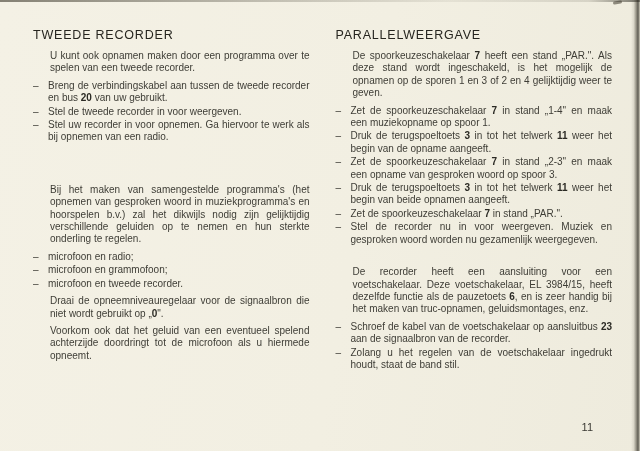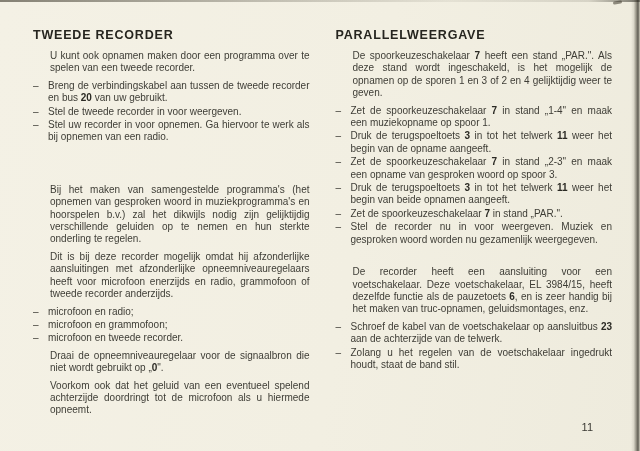--- a/index.html
+++ b/index.html
@@ -28,21 +28,21 @@
     position:absolute;top:1px;right:18px;width:9px;height:3px;
     background:rgba(60,56,44,.55);transform:rotate(-8deg);border-radius:2px;
   }
   .columns{
     position:relative;display:flex;gap:26px;
     padding:28px 28px 0 33px;
   }
   .column{width:278px}
   .heading{
     margin:0 0 8px 0;
-    font-size:12.5px;font-weight:700;letter-spacing:.8px;
+    font-size:12.5px;font-weight:400;letter-spacing:.8px;
     color:#26251f;
   }
   .para{
     margin:0 0 5px 17px;
     font-size:10px;line-height:12.4px;
     text-align:justify;color:#3e3d36;
   }
   .list{margin:0 0 5px 0}
   .li{
     display:flex;font-size:10px;line-height:12.4px;
@@ -81,21 +81,20 @@
               <span class="litext"><span class="seg">Stel de tweede recorder in voor weergeven.</span></span>
             </div>
             <div class="li">
               <span class="dash">–</span>
               <span class="litext"><span class="seg">Stel uw recorder in voor opnemen. Ga hiervoor te werk als bij opnemen van een radio.</span></span>
             </div>
           </div>
         </section>
         <section class="section">
           <p class="para"><span class="seg">Bij het maken van samengestelde programma's (het opnemen van gesproken woord in muziekprogramma's en hoorspelen b.v.) zal het dikwijls nodig zijn gelijktijdig verschillende geluiden op te nemen en hun sterkte onderling te regelen.</span></p>
-          <p class="para"><span class="seg">Dit is bij deze recorder mogelijk omdat hij afzonderlijke aansluitingen met afzonderlijke opneemniveauregelaars heeft voor microfoon enerzijds en radio, grammofoon of tweede recorder anderzijds.</span></p>
           <div class="list">
             <div class="li">
               <span class="dash">–</span>
               <span class="litext"><span class="seg">microfoon en radio;</span></span>
             </div>
             <div class="li">
               <span class="dash">–</span>
               <span class="litext"><span class="seg">microfoon en grammofoon;</span></span>
             </div>
             <div class="li">
@@ -136,21 +135,21 @@
               <span class="dash">–</span>
               <span class="litext"><span class="seg">Stel de recorder nu in voor weergeven. Muziek en gesproken woord worden nu gezamenlijk weergegeven.</span></span>
             </div>
           </div>
         </section>
         <section class="section">
           <p class="para"><span class="seg">De recorder heeft een aansluiting voor een voetschakelaar. Deze voetschakelaar, EL 3984/15, heeft dezelfde functie als de pauzetoets </span><span class="seg b">6</span><span class="seg">, en is zeer handig bij het maken van truc-opnamen, geluidsmontages, enz.</span></p>
           <div class="list">
             <div class="li">
               <span class="dash">–</span>
-              <span class="litext"><span class="seg">Schroef de kabel van de voetschakelaar op aansluitbus </span><span class="seg b">23</span><span class="seg"> aan de achterzijde van de telwerk.</span></span>
+              <span class="litext"><span class="seg">Schroef de kabel van de voetschakelaar op aansluitbus </span><span class="seg b">23</span><span class="seg"> aan de signaalbron van de recorder.</span></span>
             </div>
             <div class="li">
               <span class="dash">–</span>
               <span class="litext"><span class="seg">Zolang u het regelen van de voetschakelaar ingedrukt houdt, staat de band stil.</span></span>
             </div>
           </div>
         </section>
       </div>
   </div>
   <div class="page-number">11</div>

